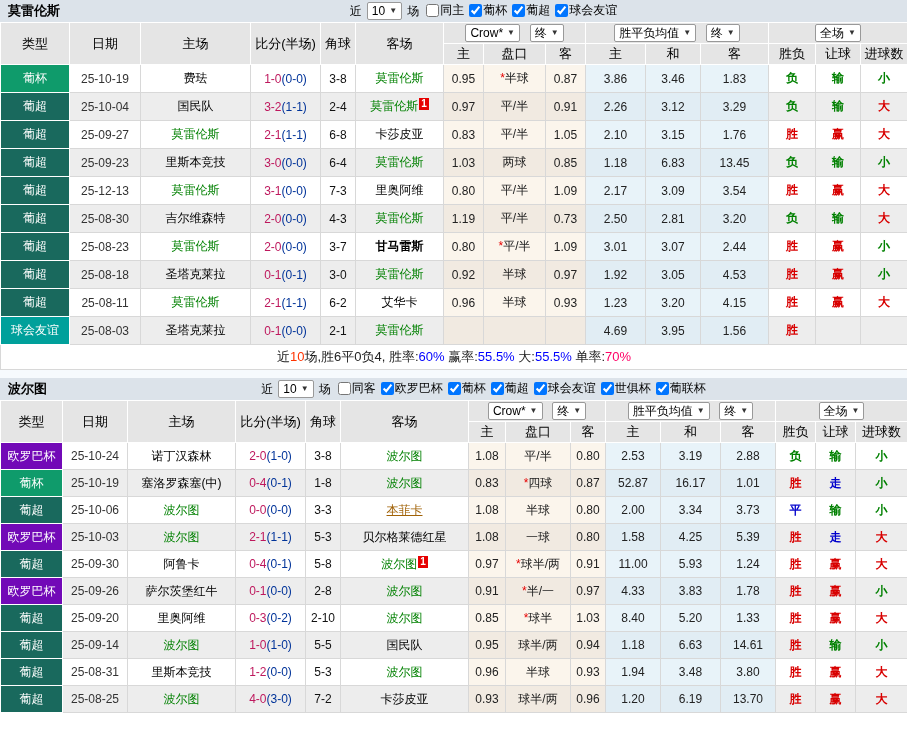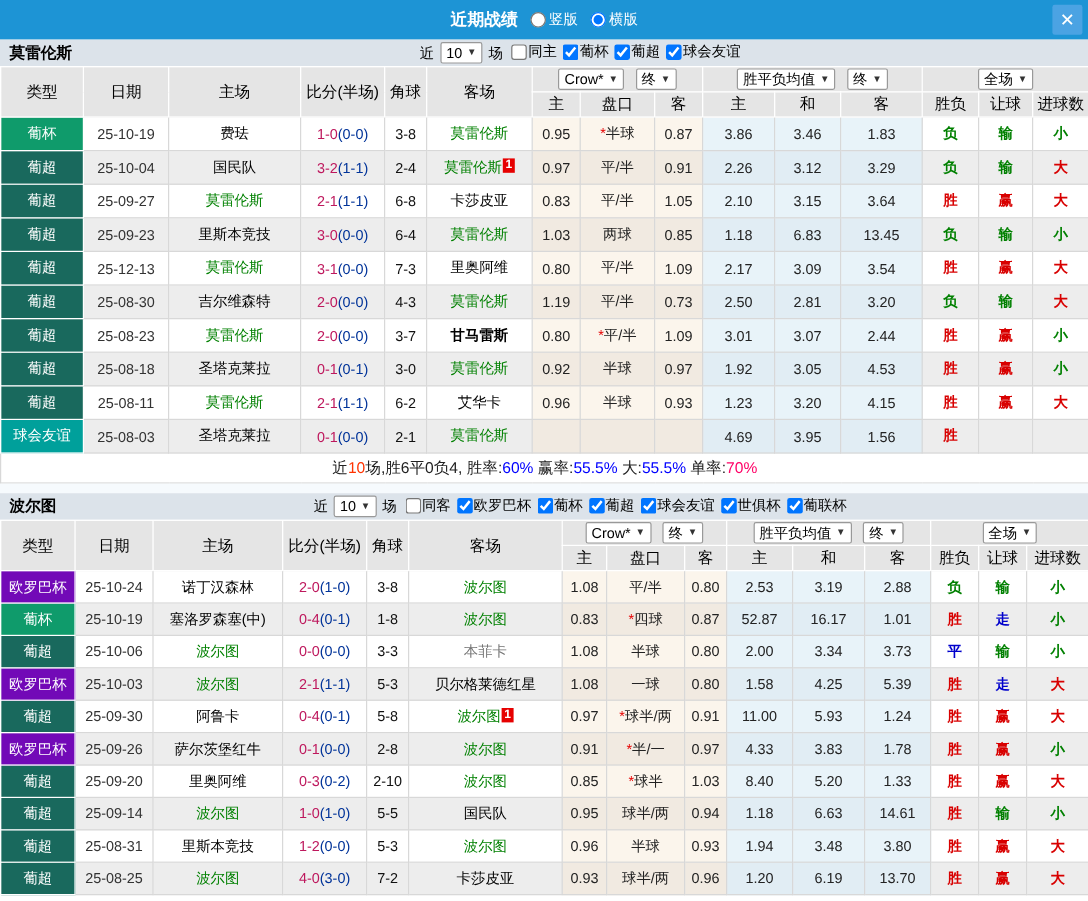--- a/index.html
+++ b/index.html
@@ -49,34 +49,20 @@
          padding:0 2px;display:inline-block;vertical-align:3px;margin-left:1px;}
   .badge:empty{display:none;}
   td.summary{height:24px;background:#fff;font-size:13px;color:#222;}
   .gap{height:8px;background:#f6fafd;}
 </style>
 </head>
 <body>
 
 <div>
 
-  <div class="topbar">
-    <span class="title">近期战绩</span>
-    <label class="radio-opt">
-      <input type="radio" name="layout" style="">
-      <span>竖版</span>
-    </label>
-    <label class="radio-opt">
-      <input type="radio" name="layout" checked="" style="">
-      <span>横版</span>
-    </label>
-    <div class="close-btn">
-      <span>✕</span>
-    </div>
-  </div>
 
   <div>
     <div class="team-row">
       <span class="team-name">莫雷伦斯</span>
       <span class="controls">
         <span>近</span>
         <span class="sel">
           <span>10</span>
           <span class="arr">▼</span>
         </span>
@@ -205,21 +191,21 @@
             <td class="date">25-09-27</td>
             <td><span style="color: rgb(0, 128, 0);">莫雷伦斯</span></td>
             <td><span class="ft">2-1</span><span class="ht">(1-1)</span></td>
             <td class="corner">6-8</td>
             <td><span style="color: rgb(0, 0, 0);">卡莎皮亚</span></td>
             <td class="cream">0.83</td>
             <td class="cream"><span class="star"></span><span>平/半</span></td>
             <td class="cream">1.05</td>
             <td class="mblue">2.10</td>
             <td class="mblue">3.15</td>
-            <td class="mblue">3.64</td>
+            <td class="mblue">1.76</td>
             <td class="res" style="color: rgb(216, 0, 0);">胜</td>
             <td class="res" style="color: rgb(216, 0, 0);">赢</td>
             <td class="res" style="color: rgb(216, 0, 0);">大</td>
           </tr>
 
           <tr>
             <td class="type" style="background-color: rgb(25, 105, 93);">葡超</td>
             <td class="date">25-09-23</td>
             <td><span style="color: rgb(0, 0, 0);">里斯本竞技</span></td>
             <td><span class="ft">3-0</span><span class="ht">(0-0)</span></td>
@@ -493,21 +479,21 @@
             <td class="res" style="color: rgb(0, 0, 204);">走</td>
             <td class="res" style="color: rgb(0, 128, 0);">小</td>
           </tr>
 
           <tr>
             <td class="type" style="background-color: rgb(25, 105, 93);">葡超</td>
             <td class="date">25-10-06</td>
             <td><span style="color: rgb(0, 128, 0);">波尔图</span></td>
             <td><span class="ft">0-0</span><span class="ht">(0-0)</span></td>
             <td class="corner">3-3</td>
-            <td><span style="color: #737373;">本菲卡</span></td>
+            <td><span style="color: #a16207; text-decoration: underline;">本菲卡</span></td>
             <td class="cream">1.08</td>
             <td class="cream"><span class="star"></span><span>半球</span></td>
             <td class="cream">0.80</td>
             <td class="mblue">2.00</td>
             <td class="mblue">3.34</td>
             <td class="mblue">3.73</td>
             <td class="res" style="color: rgb(0, 0, 204);">平</td>
             <td class="res" style="color: rgb(0, 128, 0);">输</td>
             <td class="res" style="color: rgb(0, 128, 0);">小</td>
           </tr>

